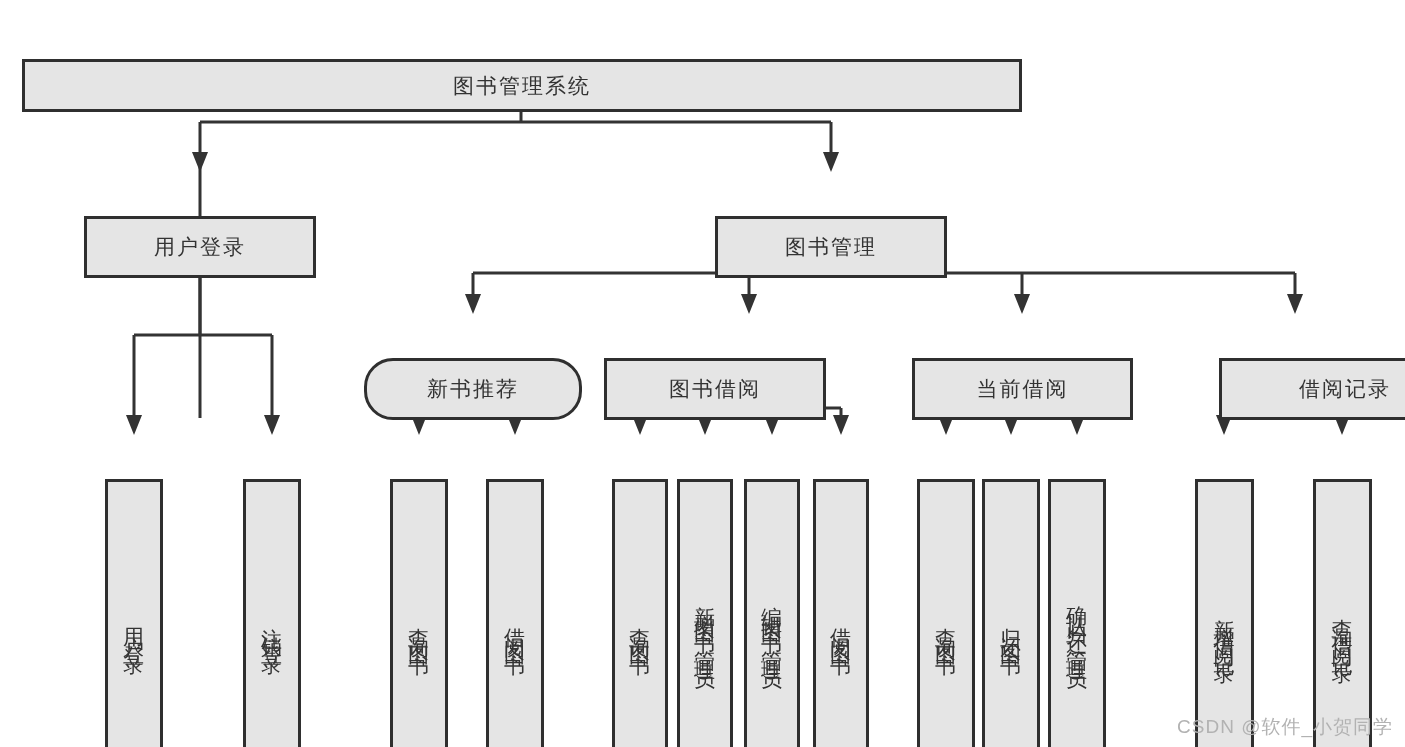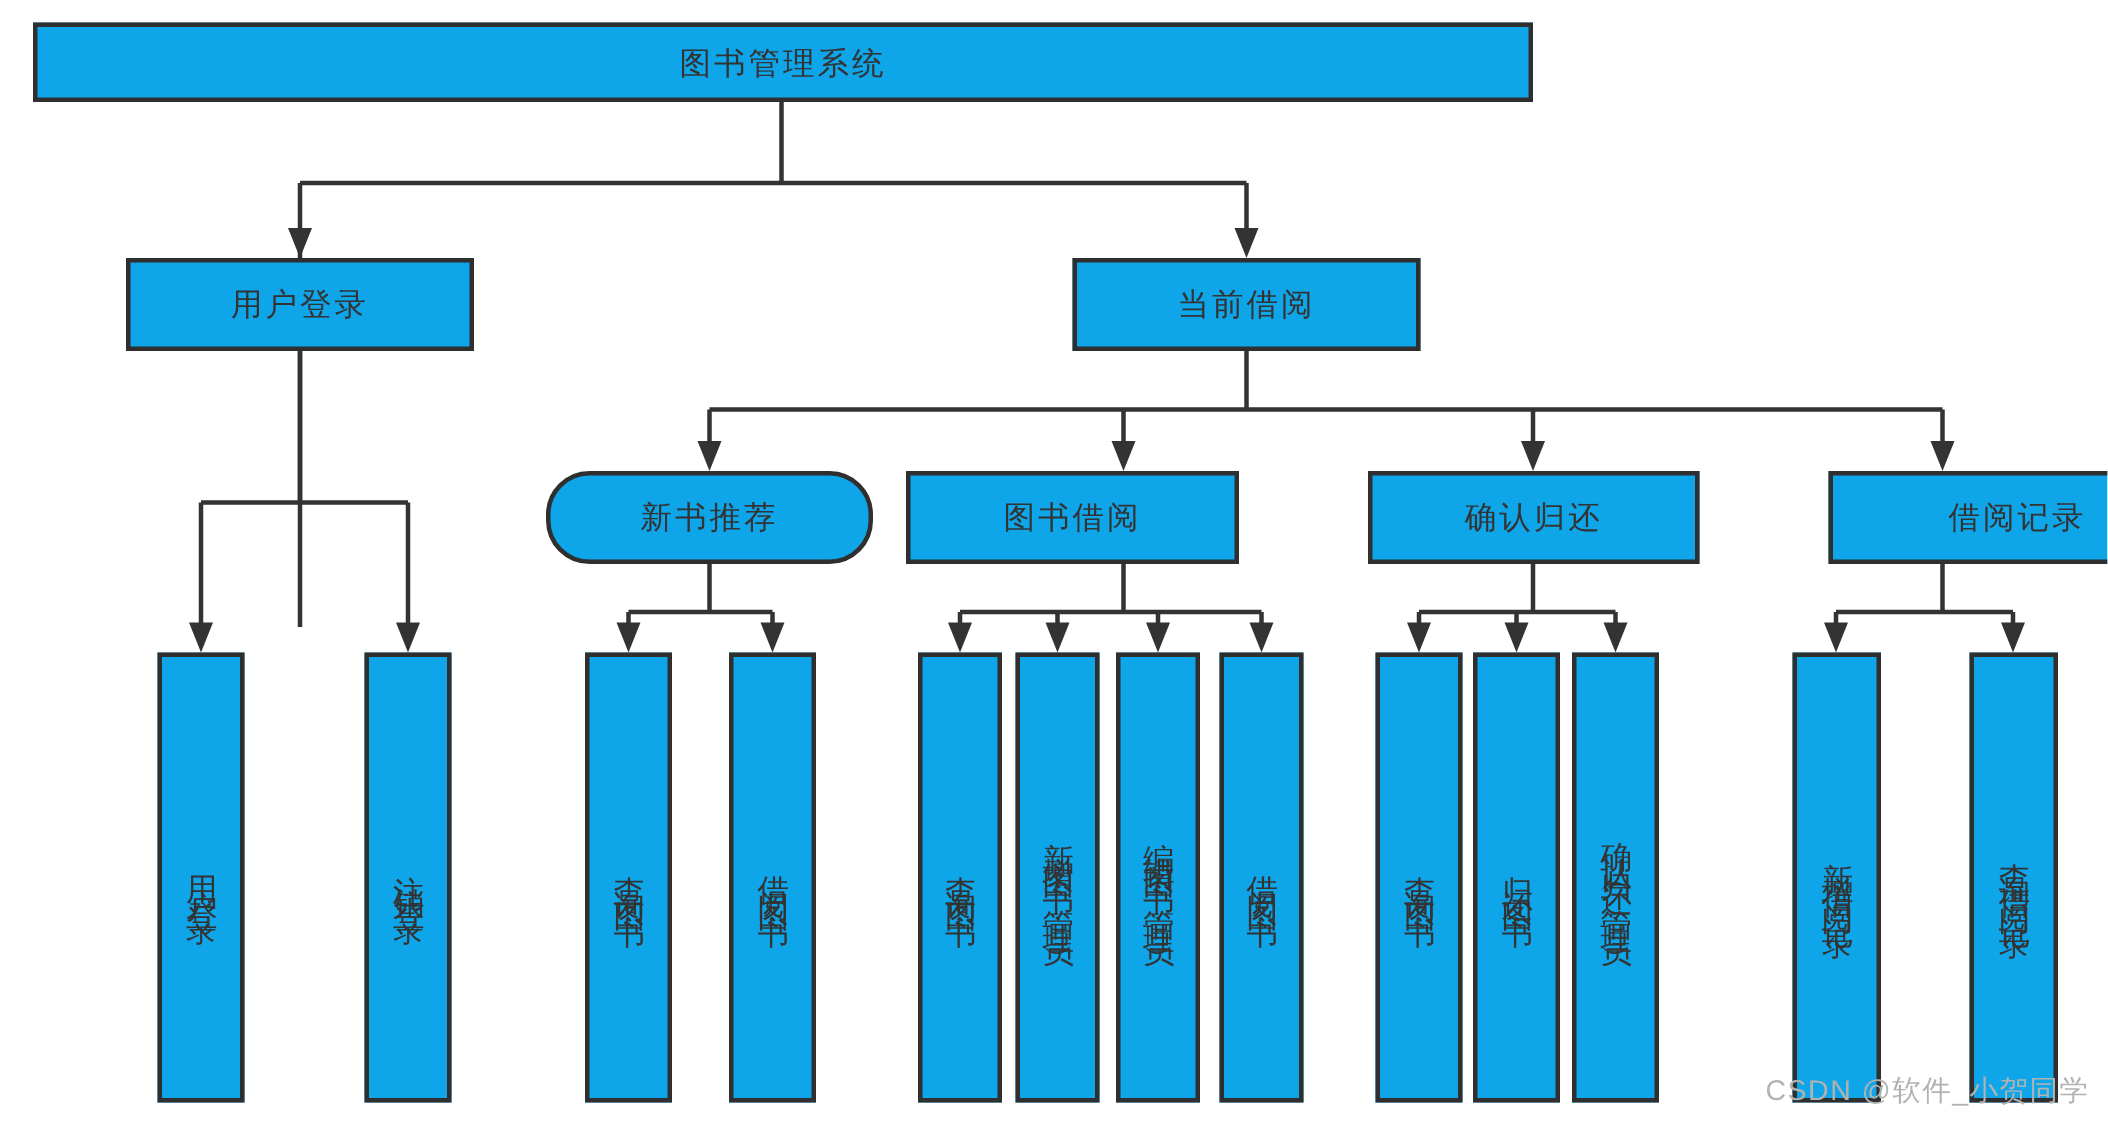--- a/index.html
+++ b/index.html
@@ -12,26 +12,27 @@
     overflow: hidden;
   }
   #connectors {
     position: absolute;
     left: 0; top: 0;
     width: 1405px; height: 747px;
   }
   .box {
     position: absolute;
     box-sizing: border-box;
-    background: #0ea5e9;
+    background: #e5e5e5;
     border: 3px solid #2f2f2f;
     display: flex;
     align-items: center;
     justify-content: center;
     color: #333333;
+    margin-top: 44px;
   }
   .h-box {
     font-size: 21px;
     letter-spacing: 2px;
   }
   .v-box {
     font-size: 21px;
     writing-mode: vertical-rl;
     text-orientation: mixed;
     letter-spacing: 9px;
@@ -96,31 +97,31 @@
   </svg>
 
   <div class="box h-box" style="left:22px; top:15px; width:1000px; height:53px;">
     <span>图书管理系统</span>
   </div>
 
   <div class="box h-box" style="left:84px; top:172px; width:232px; height:62px;">
     <span>用户登录</span>
   </div>
   <div class="box h-box" style="left:715px; top:172px; width:232px; height:62px;">
-    <span>当前借阅</span>
+    <span>图书管理</span>
   </div>
 
   <div class="box h-box" style="left:364px; top:314px; width:218px; height:62px;border-radius:29px;">
     <span>新书推荐</span>
   </div>
   <div class="box h-box" style="left:604px; top:314px; width:222px; height:62px;">
     <span>图书借阅</span>
   </div>
   <div class="box h-box" style="left:912px; top:314px; width:221px; height:62px;">
-    <span>确认归还</span>
+    <span>当前借阅</span>
   </div>
   <div class="box h-box" style="left:1219px; top:314px; width:252px; height:62px;">
     <span>借阅记录</span>
   </div>
 
   <div class="box v-box" style="left:105px; top:435px; width:58px; height:300px;">
     <span>用户登录</span>
   </div>
   <div class="box v-box" style="left:243px; top:435px; width:58px; height:300px;">
     <span>注销登录</span>

